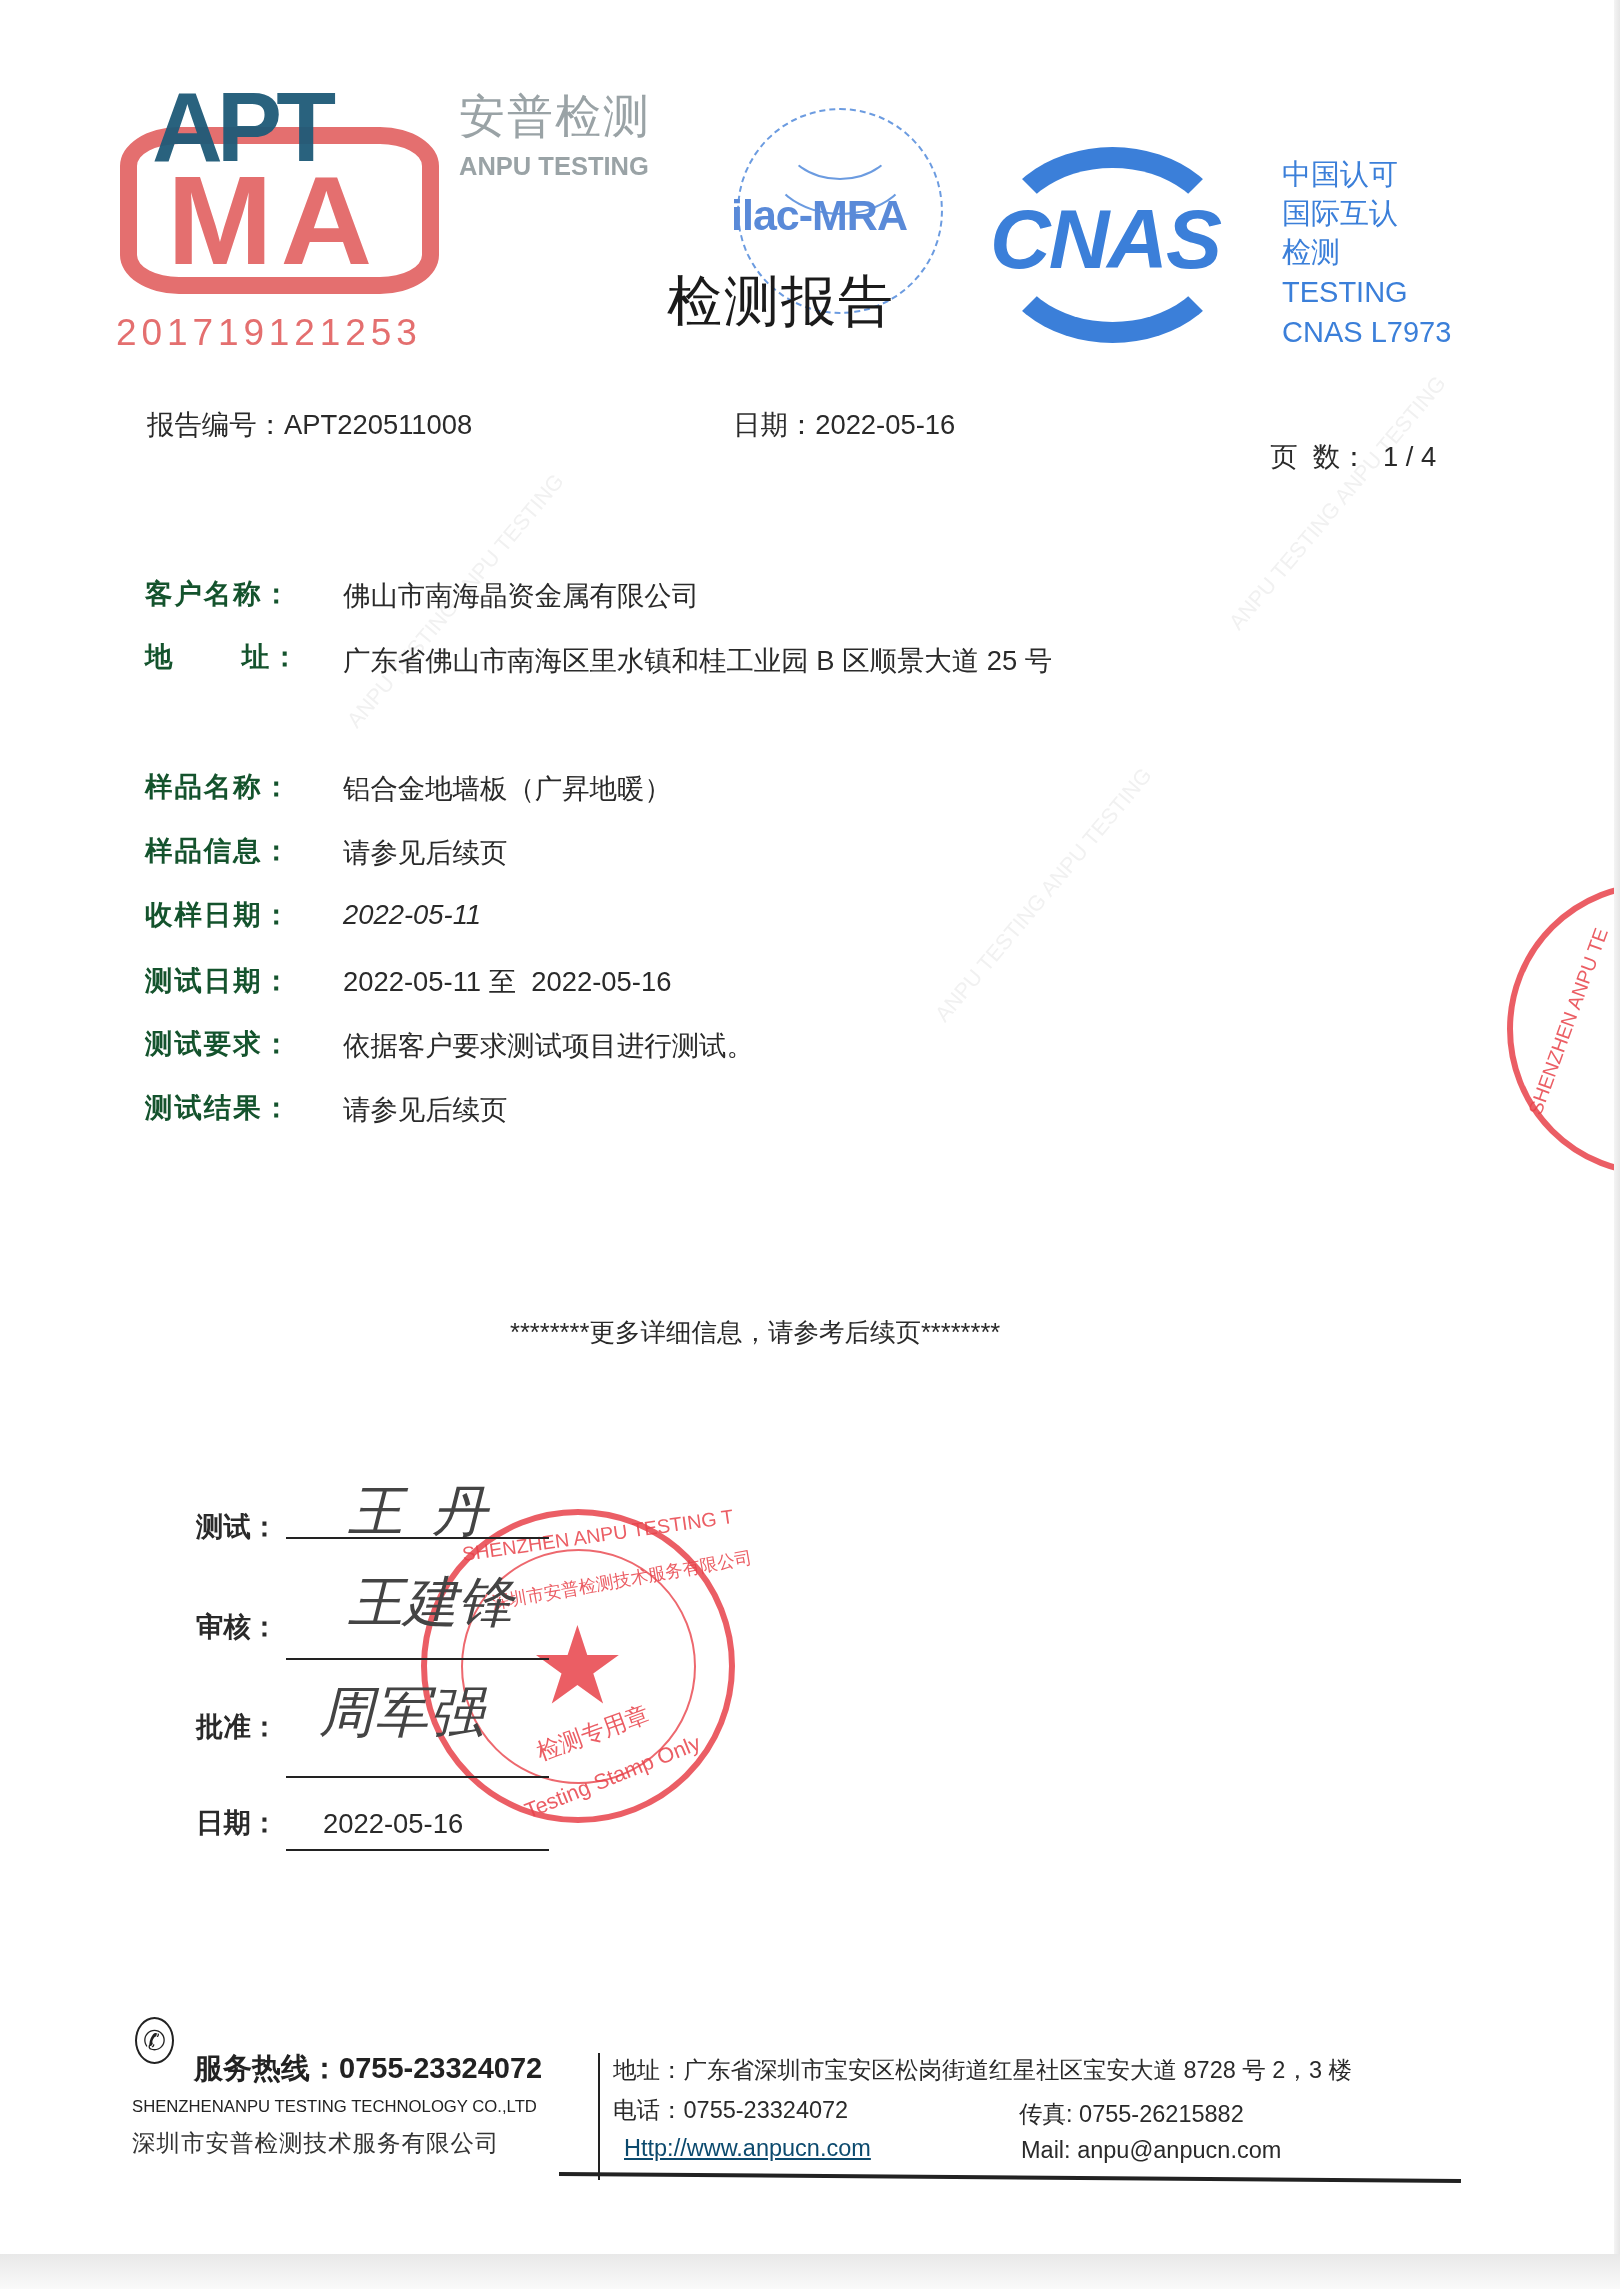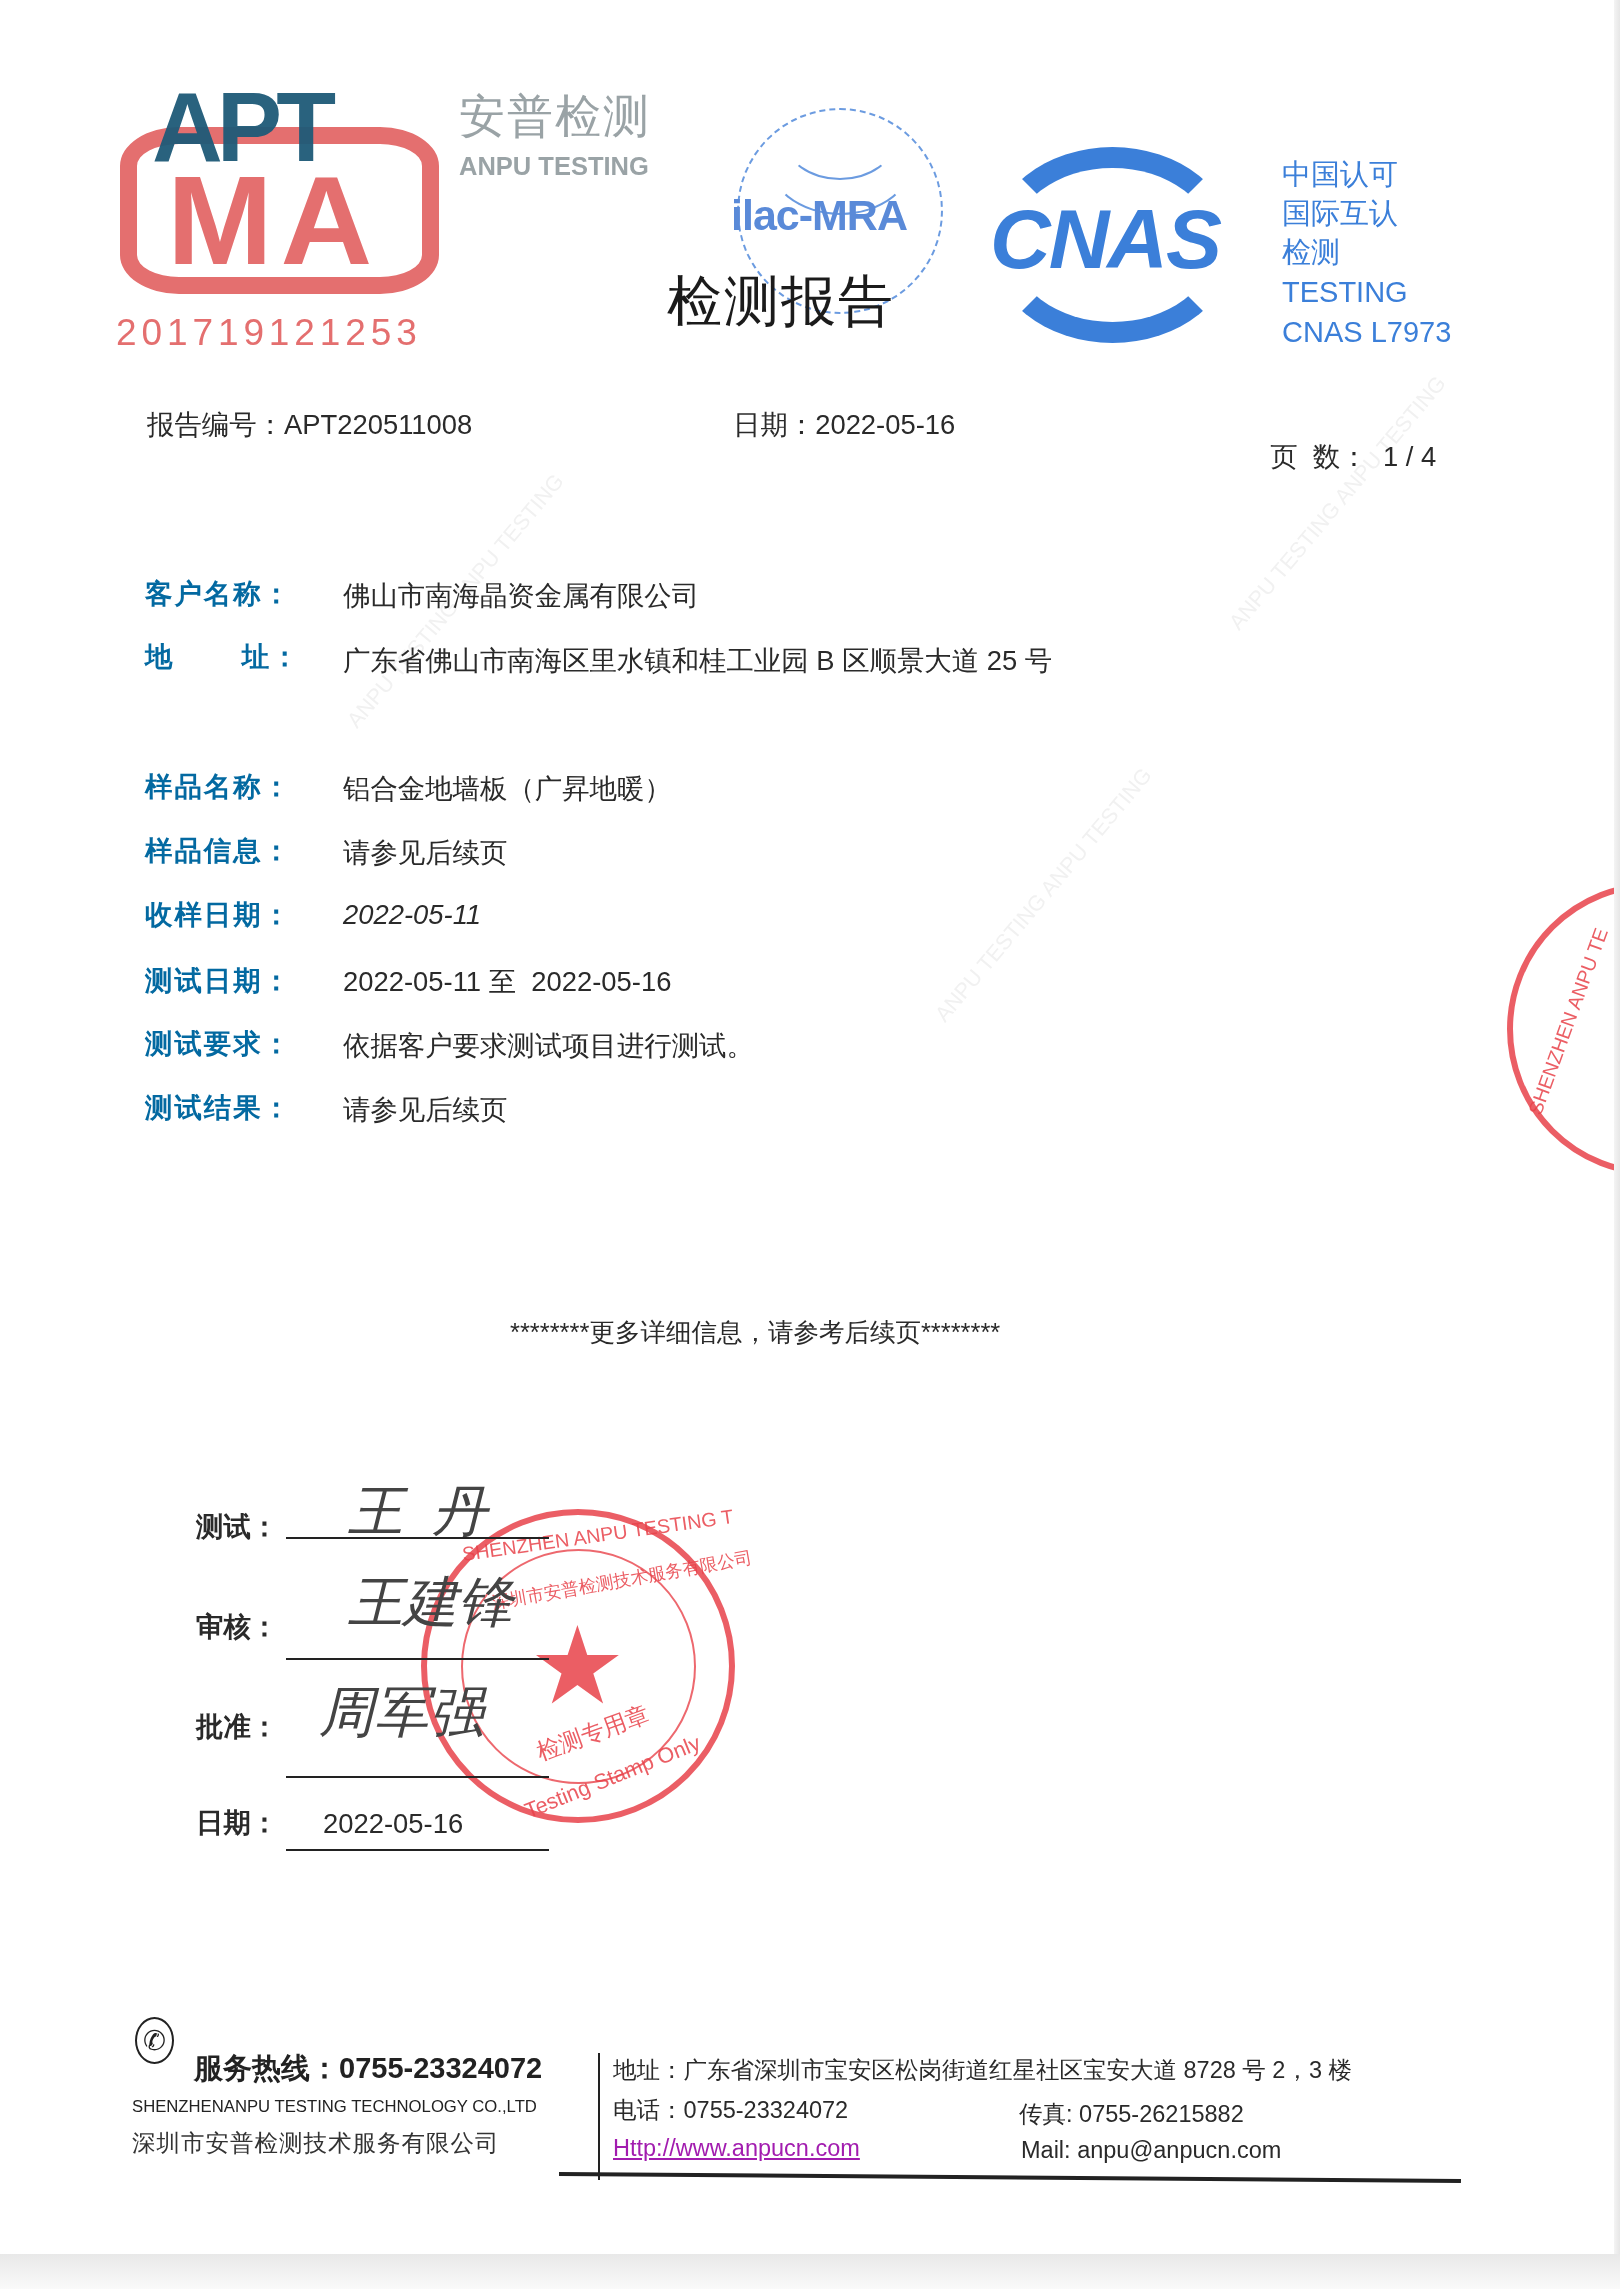--- a/index.html
+++ b/index.html
@@ -75,21 +75,21 @@
   }
   .cnas-side { position: absolute; left: 1282px; color: #3b7fd9; }
   .cnas-side.cn { font-size: 29px; }
   .cnas-side.en { font-size: 29px; }
 
   
   .hdr { position: absolute; top: 407px; font-size: 27.4px; color: #2a2a2a; }
 
   
   .field-label {
-    position: absolute; left: 145px; font-size: 27.4px; font-weight: bold; color: #0369a1;
+    position: absolute; left: 145px; font-size: 27.4px; font-weight: bold; color: #14532d;
     letter-spacing: 2px;
   }
   .field-value {
     position: absolute; left: 343px; font-size: 27.4px; color: #2a2a2a;
   }
 
   .more-info {
     position: absolute; left: 510px; top: 1315px; font-size: 25.5px; color: #2a2a2a;
   }
 
@@ -144,21 +144,21 @@
     position: absolute; left: 132px; top: 2127px; font-size: 23.5px; color: #333; letter-spacing: 1px;
   }
   .footer-vline {
     position: absolute; left: 598px; top: 2053px; width: 2px; height: 127px; background: #222;
   }
   .footer-hline {
     position: absolute; left: 559px; top: 2172px; width: 902px; height: 3.9px; background: #222;
     transform: rotate(0.45deg); transform-origin: left center;
   }
   .footer-text { position: absolute; font-size: 23.5px; color: #2a2a2a; }
-  .footer-link { color: #a21caf; text-decoration: underline; }
+  .footer-link { color: #0c4a6e; text-decoration: underline; margin-left: 11px; }
 
   
   .watermark {
     position: absolute; font-size: 21.6px; color: #f1f1f1; transform: rotate(-50deg);
     white-space: nowrap; pointer-events: none;
   }
 </style>
 </head>
 <body>
 

